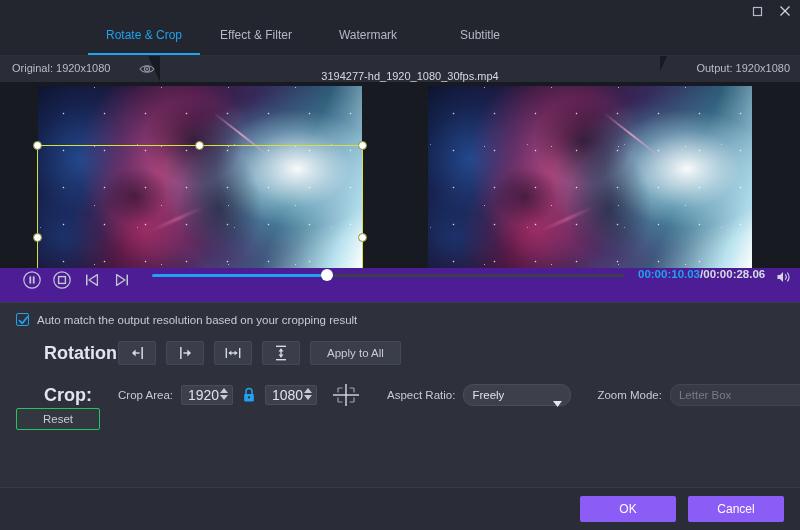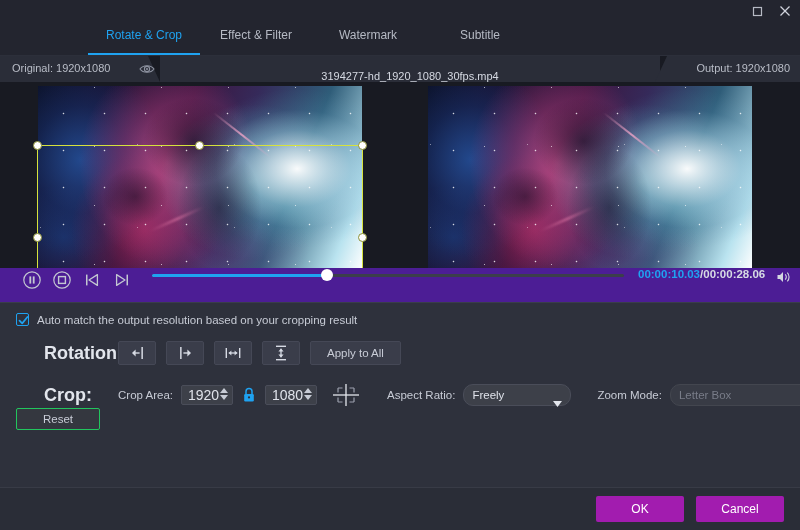--- a/index.html
+++ b/index.html
@@ -456,22 +456,22 @@
     background: #2a2d37;
     border-top: 1px solid #383b46;
   }
   .footer-btns {
     position: absolute;
     right: 16px; top: 8px;
     display: flex;
     gap: 12px;
   }
   .btn-primary {
-    width: 88px; height: 26px;
-    background: #a21caf;
+    width: 96px; height: 26px;
+    background: #8b5cf6;
     border: 0;
     border-radius: 2px;
     color: #ffffff;
     font-size: 12px;
     font-family: "Liberation Sans", sans-serif;
     cursor: pointer;
   }
 </style>
 </head>
 <body>

